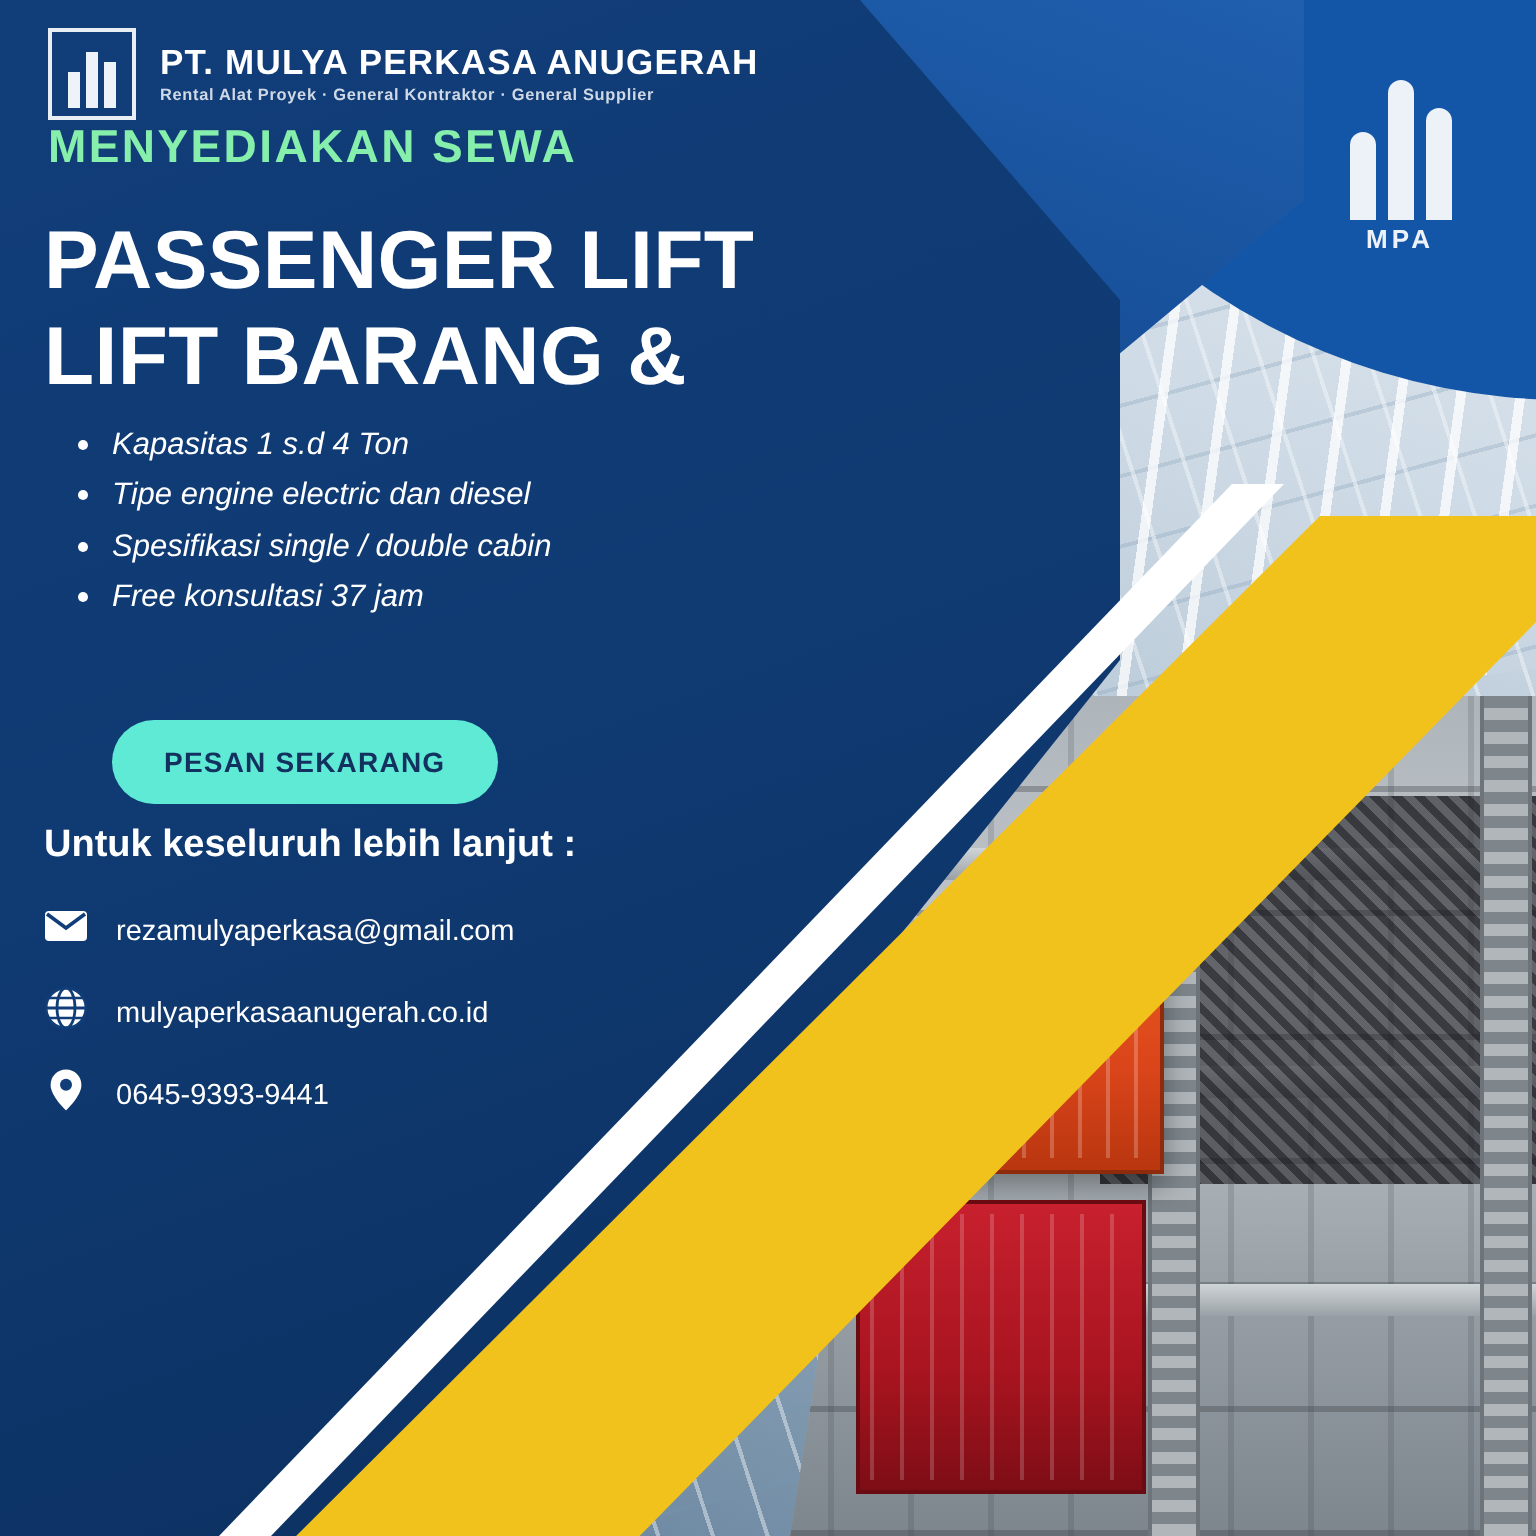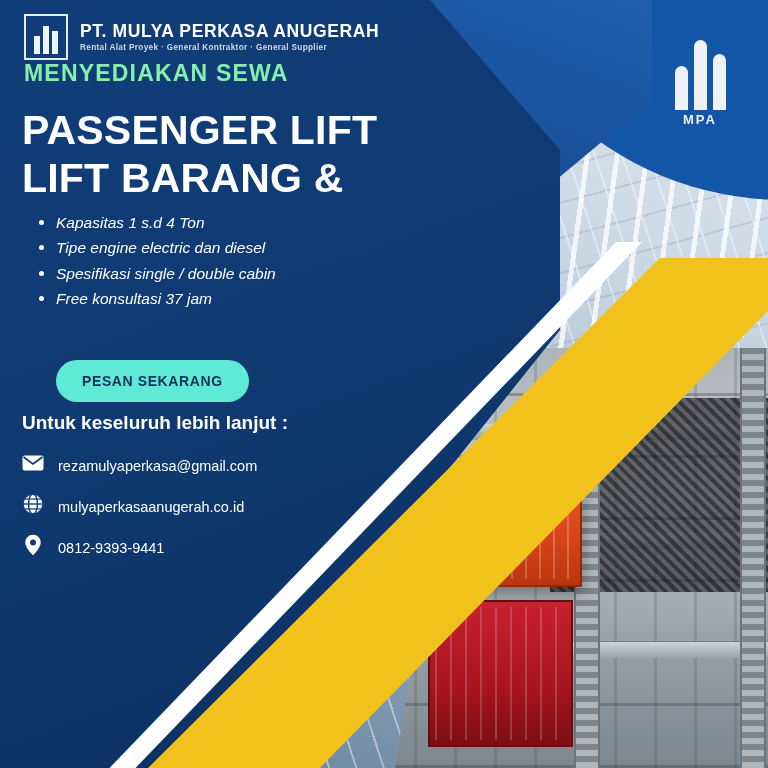--- a/index.html
+++ b/index.html
@@ -381,18 +381,18 @@
       <span class="txt">mulyaperkasaanugerah.co.id</span>
     </div>
 
     <div class="contact-row">
       <span class="ico">
         <svg width="18" height="22" viewBox="0 0 18 22">
           <path d="M9 0.8C4.7 0.8 1.3 4.2 1.3 8.5c0 5.6 7.7 12.7 7.7 12.7s7.7-7.1 7.7-12.7C16.7 4.2 13.3 0.8 9 0.8z" fill="#ffffff"></path>
           <circle cx="9" cy="8.4" r="3" fill="#113D79"></circle>
         </svg>
       </span>
-      <span class="txt">0812-9393-9441</span>
+      <span class="txt">0645-9393-9441</span>
     </div>
 
   </div>
 
 </div>
 
 </body></html>

